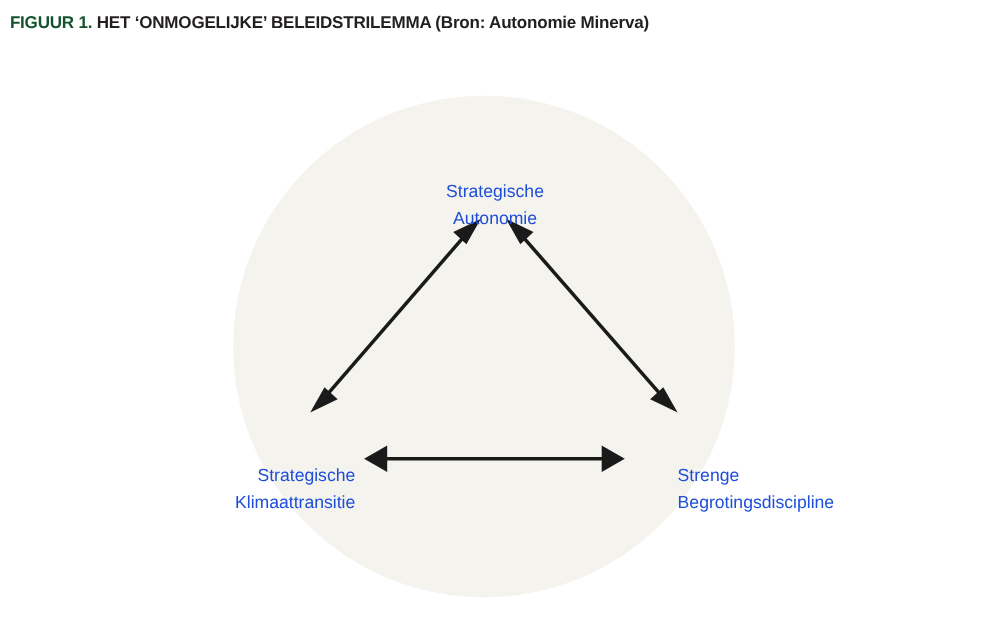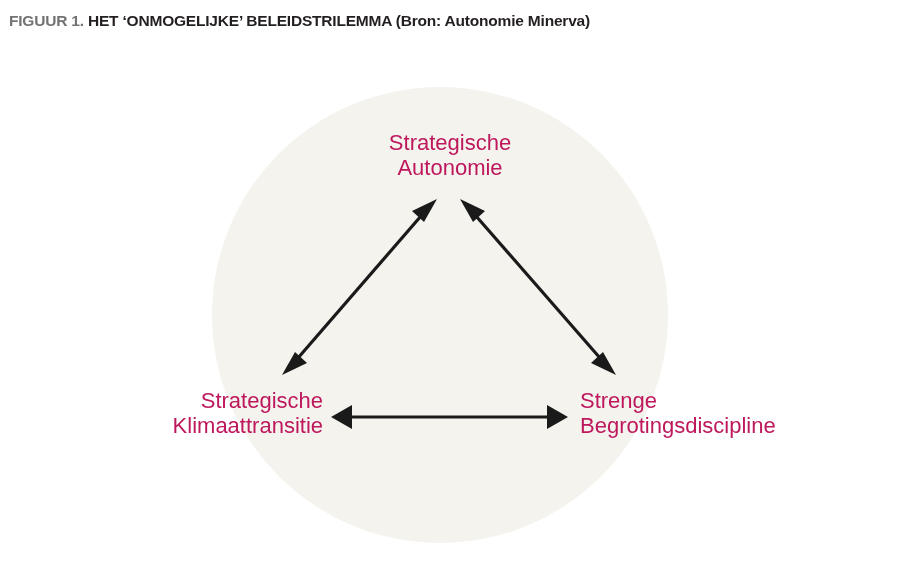--- a/index.html
+++ b/index.html
@@ -21,21 +21,21 @@
     left: 9px;
     top: 13px;
     font-family: "Liberation Sans Narrow", "Liberation Sans", sans-serif;
     font-size: 15.5px;
     font-weight: bold;
     letter-spacing: -0.2px;
     white-space: nowrap;
     line-height: 1;
   }
   #figure-caption .cap-label {
-    color: #737373;
+    color: #14532d;
   }
   #figure-caption .cap-text {
     color: #231f20;
   }
 
   
   #diagram-stage {
     position: absolute;
     left: 0;
     top: 0;
@@ -47,41 +47,42 @@
     left: 0;
     top: 0;
     width: 900px;
     height: 561px;
     display: block;
   }
 
   
   .node-label {
     position: absolute;
-    color: #be185d;
+    color: #1d4ed8;
     font-family: "Liberation Sans", sans-serif;
-    font-size: 22px;
+    font-size: 16px;
     line-height: 25px;
     font-weight: 400;
     white-space: pre-line;
+    margin-top: 32px;
   }
   #node-strategische-autonomie {
     left: 340px;
     top: 130px;
     width: 220px;
     text-align: center;
   }
   #node-rechtvaardige-klimaattransitie {
     left: 108px;
     top: 388px;
     width: 215px;
     text-align: right;
   }
   #node-strenge-begrotingsdiscipline {
-    left: 580px;
+    left: 616px;
     top: 388px;
     width: 250px;
     text-align: left;
   }
 </style>
 </head>
 <body>
 
 <div id="figure-caption"><span class="cap-label">FIGUUR 1.</span><span class="cap-text"> HET ‘ONMOGELIJKE’ BELEIDSTRILEMMA (Bron: Autonomie Minerva)</span></div>
 

